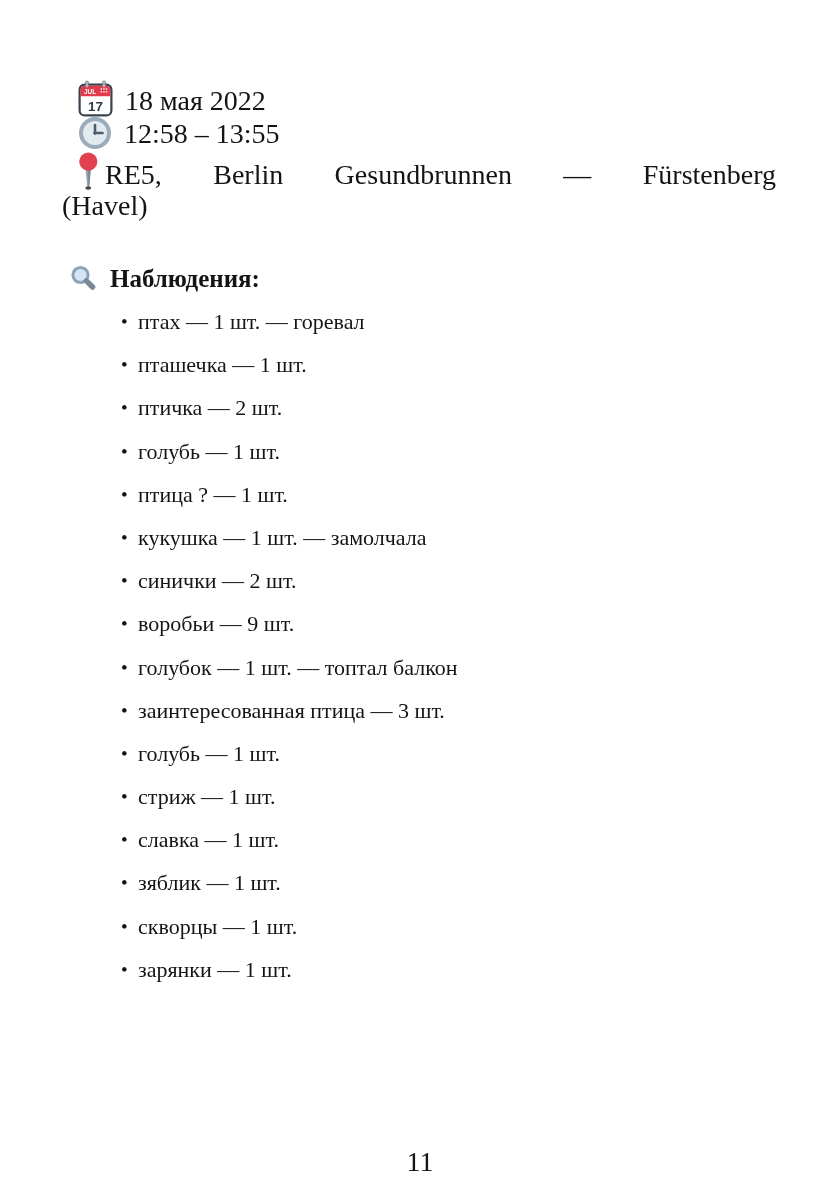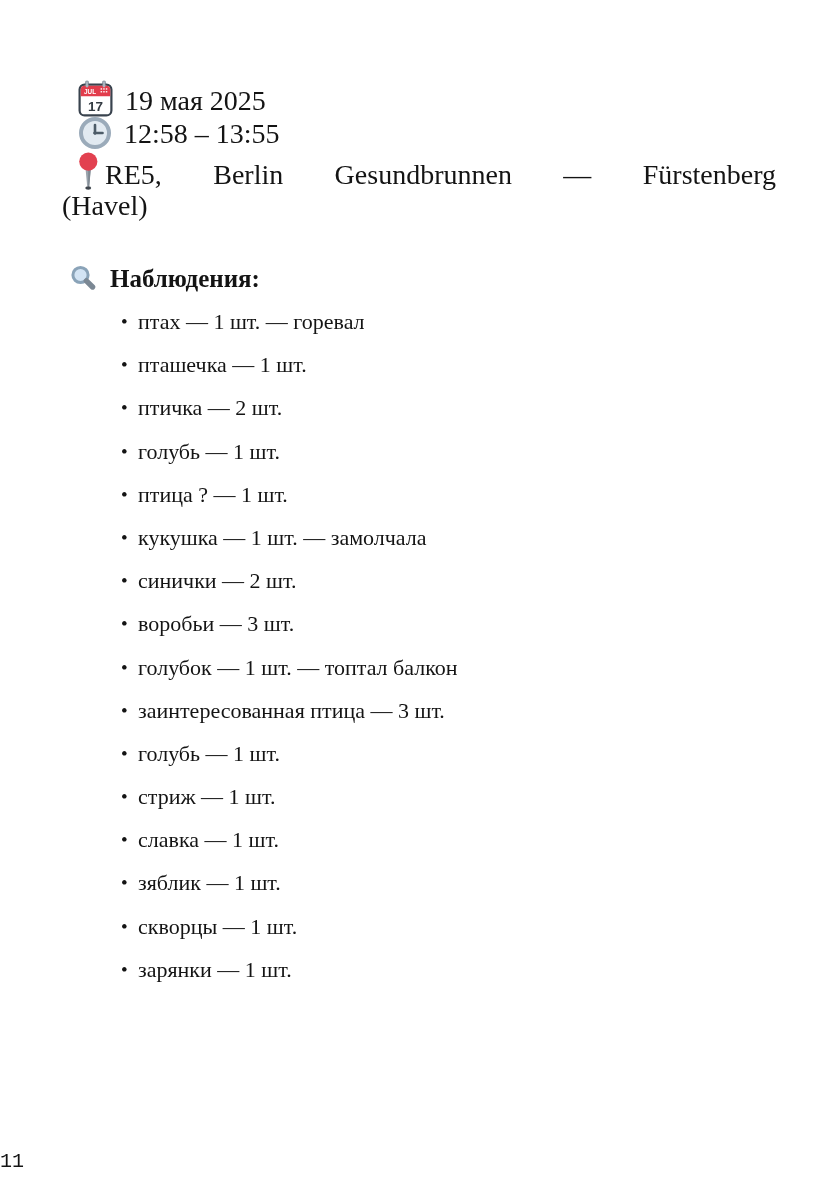--- a/index.html
+++ b/index.html
@@ -27,21 +27,21 @@
 
   
   ul.obs-list { list-style: none; margin: 5px 0 0 0; padding: 0 0 0 76px; font-size: 22px; }
   li.obs-item { position: relative; line-height: 43.2px; height: 43.2px; }
   li.obs-item::before {
     content: "\2022";
     position: absolute; left: -17px; top: 0;
     font-size: 19px; line-height: 43.2px; color: #141414;
   }
 
-  .page-number { position: absolute; top: 1150px; left: 0; width: 100%; text-align: left; font-size: 20px; line-height: 24px; font-family: Liberation Mono, monospace; }
+  .page-number { position: absolute; top: 1150px; left: 0; width: 100%; text-align: center; font-size: 28px; line-height: 24px; }
 </style>
 </head>
 <body>
 
 <div class="page">
   <div class="content">
 
     <div class="meta-line">
       <span class="icon">
         <svg width="35" height="37" viewBox="0 0 35 37" xmlns="http://www.w3.org/2000/svg">
@@ -55,21 +55,21 @@
             <rect x="22.6" y="8.2" width="1.5" height="1.5"></rect>
             <rect x="25.2" y="8.2" width="1.5" height="1.5"></rect>
             <rect x="27.8" y="8.2" width="1.5" height="1.5"></rect>
             <rect x="22.6" y="11" width="1.5" height="1.5"></rect>
             <rect x="25.2" y="11" width="1.5" height="1.5"></rect>
             <rect x="27.8" y="11" width="1.5" height="1.5"></rect>
           </g>
           <text x="6" y="13.6" font-family="Liberation Sans, sans-serif" font-size="6.4" font-weight="bold" fill="#ffffff">JUL</text>
           <text x="17.5" y="30.6" text-anchor="middle" font-family="Liberation Sans, sans-serif" font-size="13.5" font-weight="bold" fill="#333b42">17</text>
         </svg>
-      </span><span>19 мая 2025</span>
+      </span><span>18 мая 2022</span>
     </div>
 
     <div class="meta-line">
       <span class="icon">
         <svg width="34" height="34" viewBox="0 0 34 34" xmlns="http://www.w3.org/2000/svg">
           <circle cx="17" cy="17" r="14" fill="#e2eaf1" stroke="#9babba" stroke-width="4"></circle>
           <path d="M17 17.5 V9" stroke="#4d5c68" stroke-width="2.6" stroke-linecap="round" fill="none"></path>
           <path d="M16.5 17 H24.5" stroke="#4d5c68" stroke-width="2.6" stroke-linecap="round" fill="none"></path>
         </svg>
       </span><span>12:58 – 13:55</span>
@@ -99,21 +99,21 @@
     </div>
 
     <ul class="obs-list">
       <li class="obs-item"><span>птах — 1 шт. — горевал</span></li>
       <li class="obs-item"><span>пташечка — 1 шт.</span></li>
       <li class="obs-item"><span>птичка — 2 шт.</span></li>
       <li class="obs-item"><span>голубь — 1 шт.</span></li>
       <li class="obs-item"><span>птица ? — 1 шт.</span></li>
       <li class="obs-item"><span>кукушка — 1 шт. — замолчала</span></li>
       <li class="obs-item"><span>синички — 2 шт.</span></li>
-      <li class="obs-item"><span>воробьи — 3 шт.</span></li>
+      <li class="obs-item"><span>воробьи — 9 шт.</span></li>
       <li class="obs-item"><span>голубок — 1 шт. — топтал балкон</span></li>
       <li class="obs-item"><span>заинтересованная птица — 3 шт.</span></li>
       <li class="obs-item"><span>голубь — 1 шт.</span></li>
       <li class="obs-item"><span>стриж — 1 шт.</span></li>
       <li class="obs-item"><span>славка — 1 шт.</span></li>
       <li class="obs-item"><span>зяблик — 1 шт.</span></li>
       <li class="obs-item"><span>скворцы — 1 шт.</span></li>
       <li class="obs-item"><span>зарянки — 1 шт.</span></li>
     </ul>
   </div>

